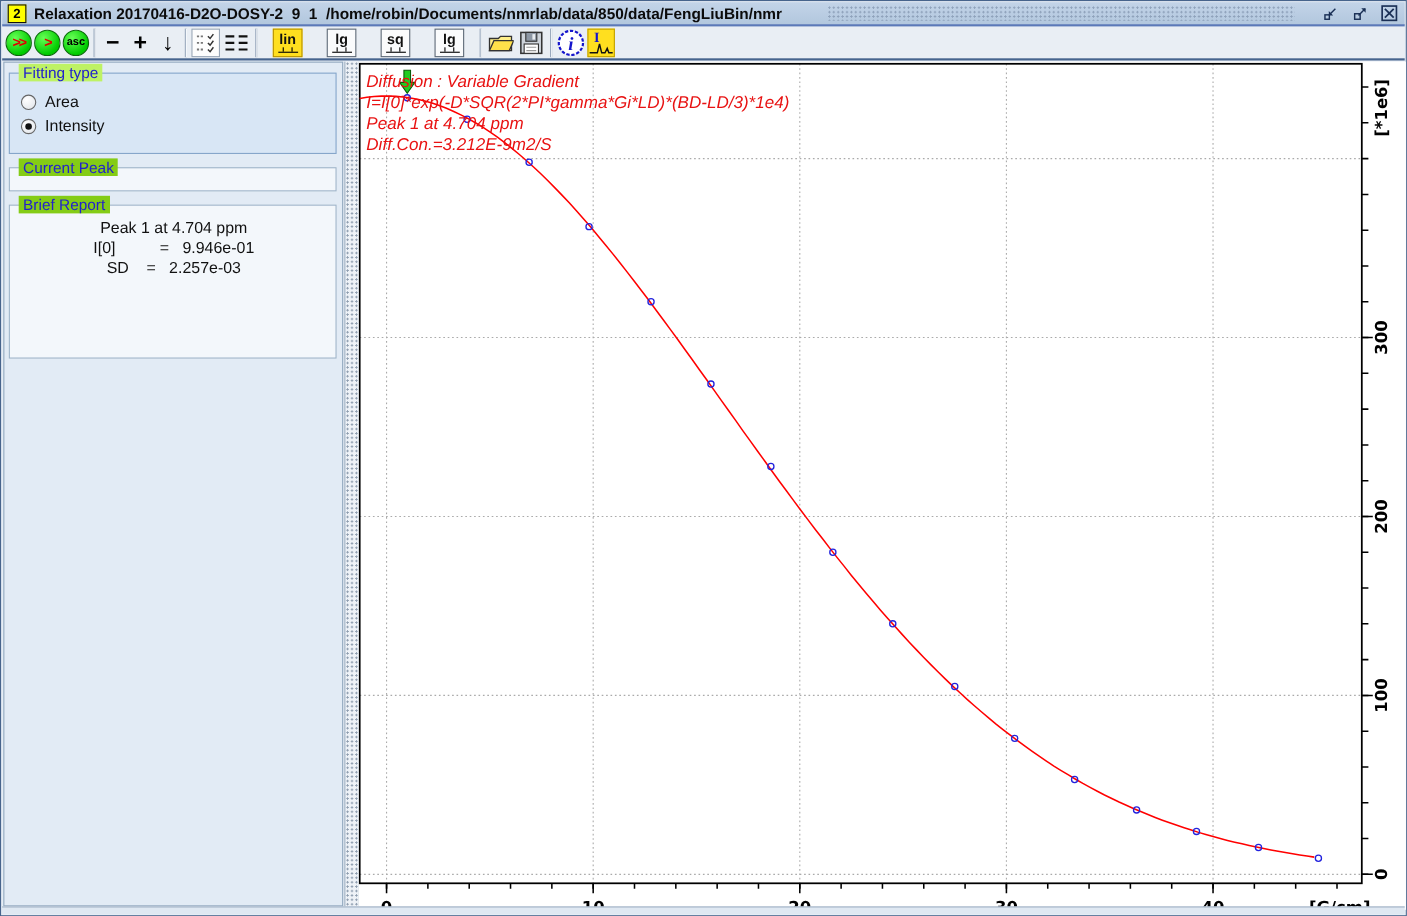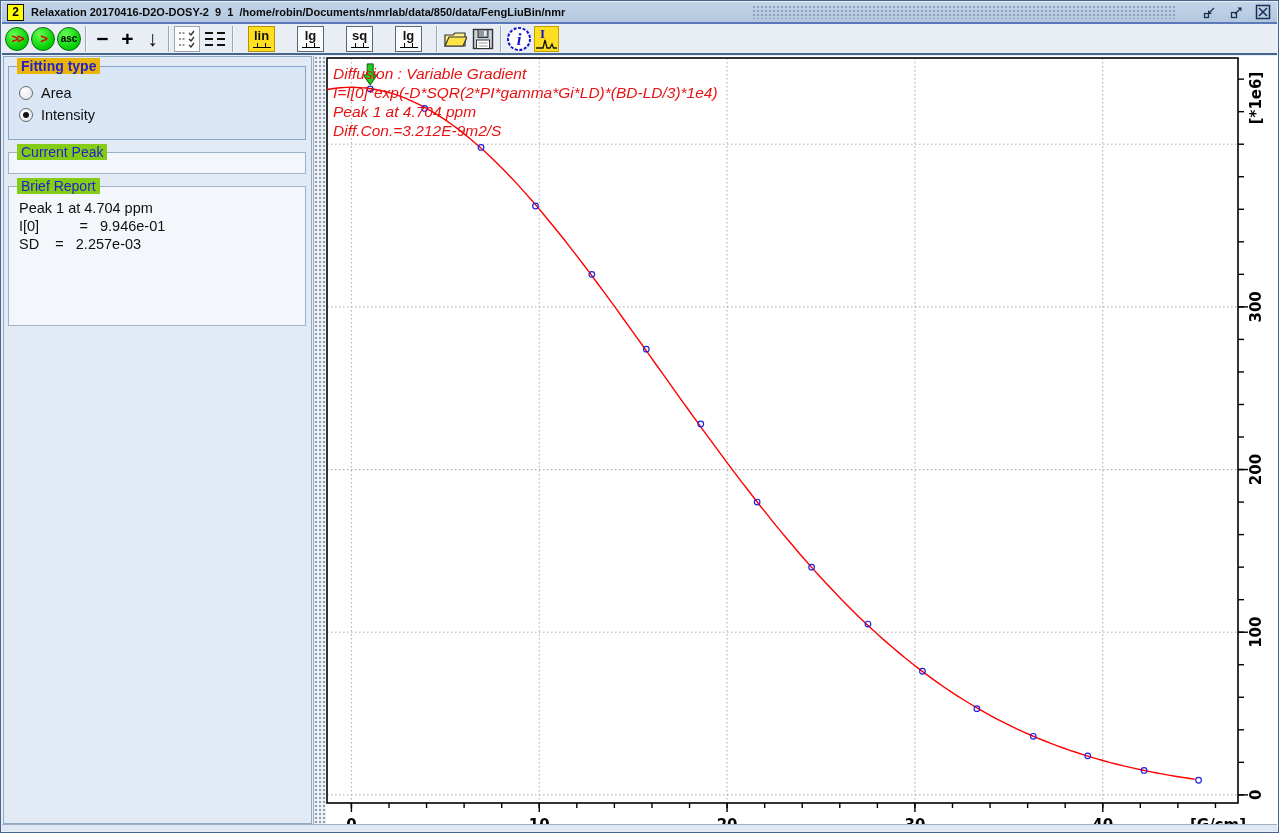--- a/index.html
+++ b/index.html
@@ -4,21 +4,21 @@
 <style>
   html,body{margin:0;padding:0;background:#8a8a8a;font-family:"Liberation Sans",sans-serif;}
   #window{position:relative;width:1279px;height:833px;background:#e6edf5;
     border:1px solid #47648c;box-sizing:border-box;overflow:hidden;}
   
   #titlebar{position:absolute;left:1px;top:1px;right:1px;height:20px;
     background:linear-gradient(#c3d4e8,#b2c7de);border-bottom:1px solid #7d97b5;
     display:flex;align-items:center;}
   #title-badge{width:15px;height:15px;margin-left:5px;background:#ffff00;border:1px solid #111;
     font-weight:bold;font-size:12px;color:#000;display:flex;align-items:center;justify-content:center;}
-  #title-text{margin-left:7px;font-size:11px;font-weight:bold;color:#0b0b0b;white-space:pre;}
+  #title-text{margin-left:7px;font-size:14px;font-weight:bold;color:#0b0b0b;white-space:pre;}
   #title-stipple{position:absolute;left:750px;right:100px;top:3px;bottom:3px;
     background-image:radial-gradient(circle,#8fa2bb 0.9px,transparent 1px);background-size:4px 4px;}
   .win-btns{position:absolute;right:6px;top:2px;display:flex;gap:11px;}
   .win-btn{width:16px;height:16px;display:flex;align-items:center;justify-content:center;cursor:default;}
   
   #toolbar{position:absolute;left:1px;top:21px;right:1px;height:33px;background:#e9eef4;
     border-top:2px solid #5b79b8;border-bottom:2px solid #46648e;box-sizing:border-box;
     display:flex;align-items:center;padding-left:2px;}
   .tb-sep{width:1px;height:26px;background:#9aa9bd;border-right:1px solid #f5f8fb;margin:0 3px;}
   .tb-btn{height:26px;display:flex;align-items:center;justify-content:center;margin:0 1px;cursor:default;}
@@ -35,30 +35,30 @@
   .scale-btn.active{background:#ffdf1f;border-color:#b89200;}
   .icon-btn{width:26px;}
   .yellow-btn{background:#ffdf1f;border:1px solid #c0a000;width:25px;box-sizing:border-box;}
   
   #sidebar{position:absolute;left:2px;top:55px;width:309px;bottom:8px;background:#e2ebf5;
     border:1px solid #93a9bf;box-sizing:border-box;}
   .groupbox{position:relative;margin:12px 5px 0 4px;border:1px solid #9db3c9;padding:12px 8px 8px 8px;}
   .groupbox .gb-title{position:absolute;top:-9px;left:8px;padding:0 4px;color:#2222cc;font-size:14px;
     background:inherit;}
   #gb-fitting{background:#d8e6f5;border-color:#86a6ca;margin-top:9px;}
-  #gb-fitting .gb-title{background:#eab308;font-weight:bold;}
+  #gb-fitting .gb-title{background:#bef264;}
   #gb-peak,#gb-report{background:#f3f7fb;}
   #gb-peak .gb-title,#gb-report .gb-title{background:#84cc16;}
   .radio-row{display:flex;align-items:center;margin:6px 2px 8px 2px;font-size:14.5px;color:#111;}
   .radio{width:12px;height:12px;border-radius:50%;border:1px solid #666;margin-right:8px;
     background:radial-gradient(circle at 35% 30%,#fff,#dfe3e8);position:relative;}
   .radio.sel::after{content:"";position:absolute;left:3px;top:3px;width:6px;height:6px;border-radius:50%;background:#111;}
   .gb-value{font-size:14.5px;color:#111;margin:2px 0 0 2px;}
   .report-line{font-size:14.5px;color:#111;white-space:pre;line-height:18px;margin-left:2px;}
-  #gb-report{height:118px;}
+  #gb-report{height:118px;text-align:center;}
   
   #plot-region{position:absolute;left:325px;top:55px;width:954px;height:771px;background:#ffffff;}
   #plot-svg{position:absolute;left:0;top:0;}
   .grid{stroke:#aaaaaa;stroke-width:1;stroke-dasharray:1.5,2.5;}
   .frame{fill:none;stroke:#000;stroke-width:1.6;}
   .tick{stroke:#000;stroke-width:1.4;}
   .ticklabel{font-family:"DejaVu Sans",sans-serif;font-size:15px;font-weight:bold;fill:#000;}
   .ann{font-family:"Liberation Sans",sans-serif;font-style:italic;font-size:15.5px;fill:#e81212;}
   #bottom-strip{position:absolute;left:1px;right:1px;bottom:1px;height:6px;background:#dfe8f2;border-top:1px solid #9fb0c4;}
 </style>

